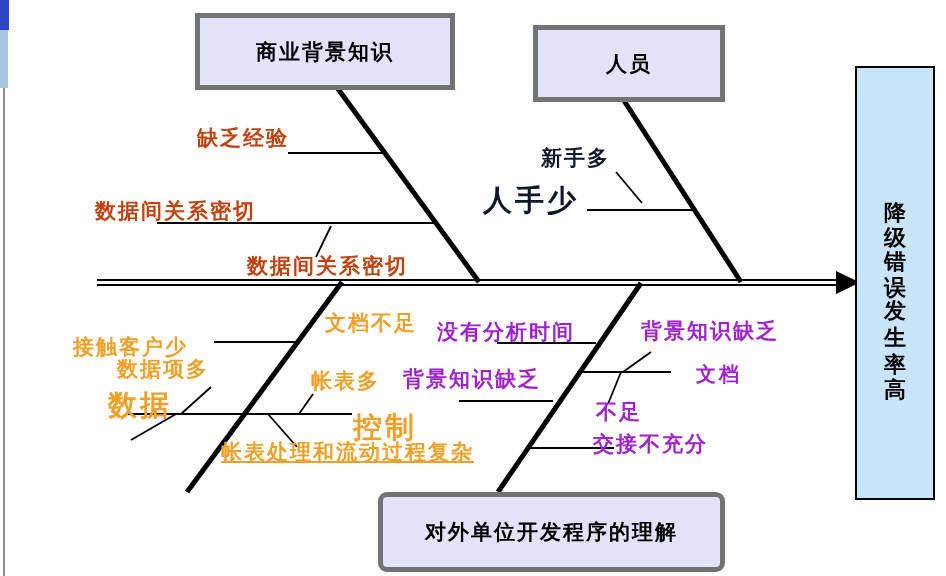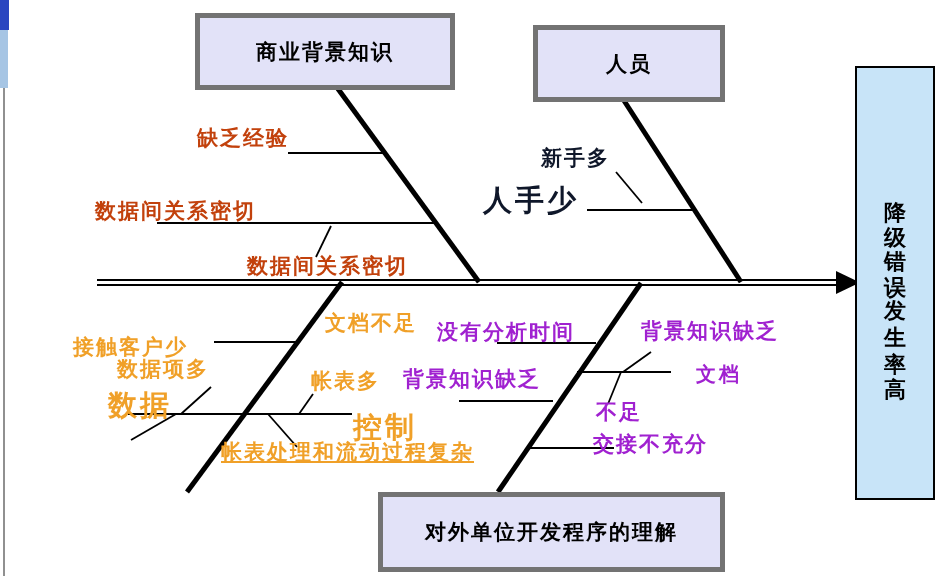--- a/index.html
+++ b/index.html
@@ -79,21 +79,21 @@
       <line x1="459" y1="401" x2="553" y2="401"></line>
       <line x1="577" y1="372" x2="671" y2="372"></line>
       <line x1="651" y1="352" x2="623" y2="372"></line>
       <line x1="621" y1="372" x2="608" y2="404"></line>
       <line x1="527" y1="448" x2="614" y2="448"></line>
     </g>
   </svg>
 
   <div class="catbox" style="left:195px;top:13px;width:250px;height:67px;">商业背景知识</div>
   <div class="catbox" style="left:533px;top:13px;width:182px;height:67px;margin-top:12px;">人员</div>
-  <div class="catbox" style="left:378px;top:492px;width:337px;height:70px;">对外单位开发程序的理解</div>
+  <div class="catbox" style="left:378px;top:492px;width:337px;height:70px;border-radius:9px;">对外单位开发程序的理解</div>
 
   <div id="effect-box">
     <div id="effect-text">降级错误发生率高</div>
   </div>
 
   <div class="cause green" style="left:197px;top:127px;">缺乏经验</div>
   <div class="cause green" style="left:95px;top:200px;">数据间关系密切</div>
   <div class="cause green" style="left:247px;top:255px;">数据间关系密切</div>
 
   <div class="cause blue" style="left:541px;top:147px;">新手多</div>

